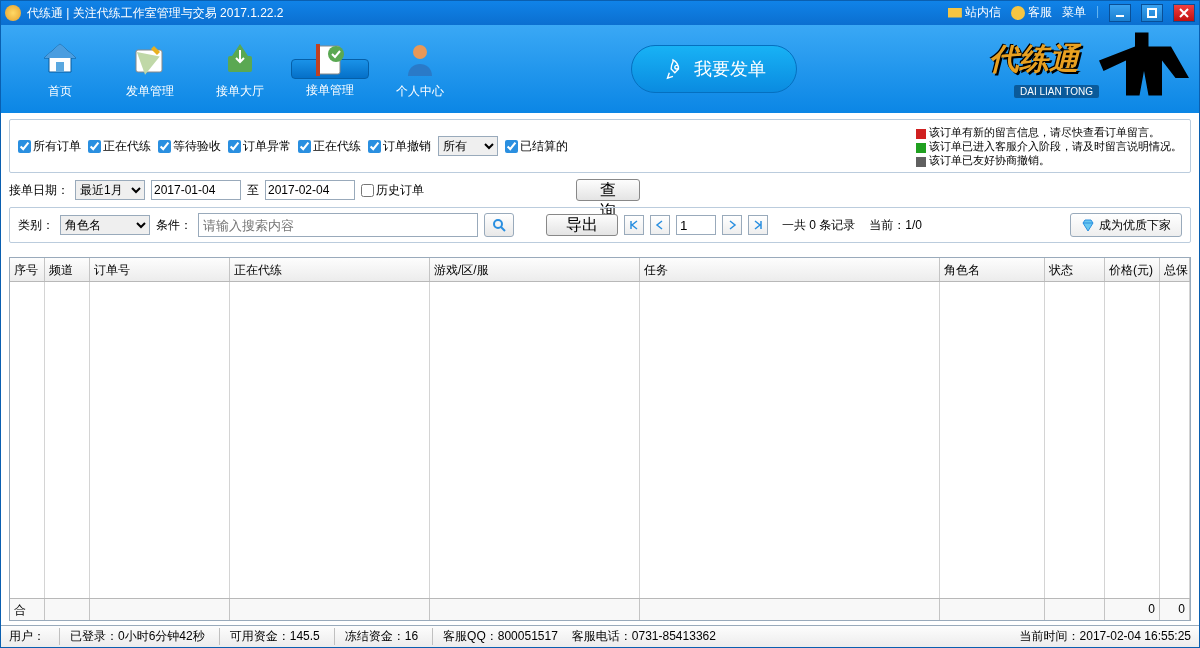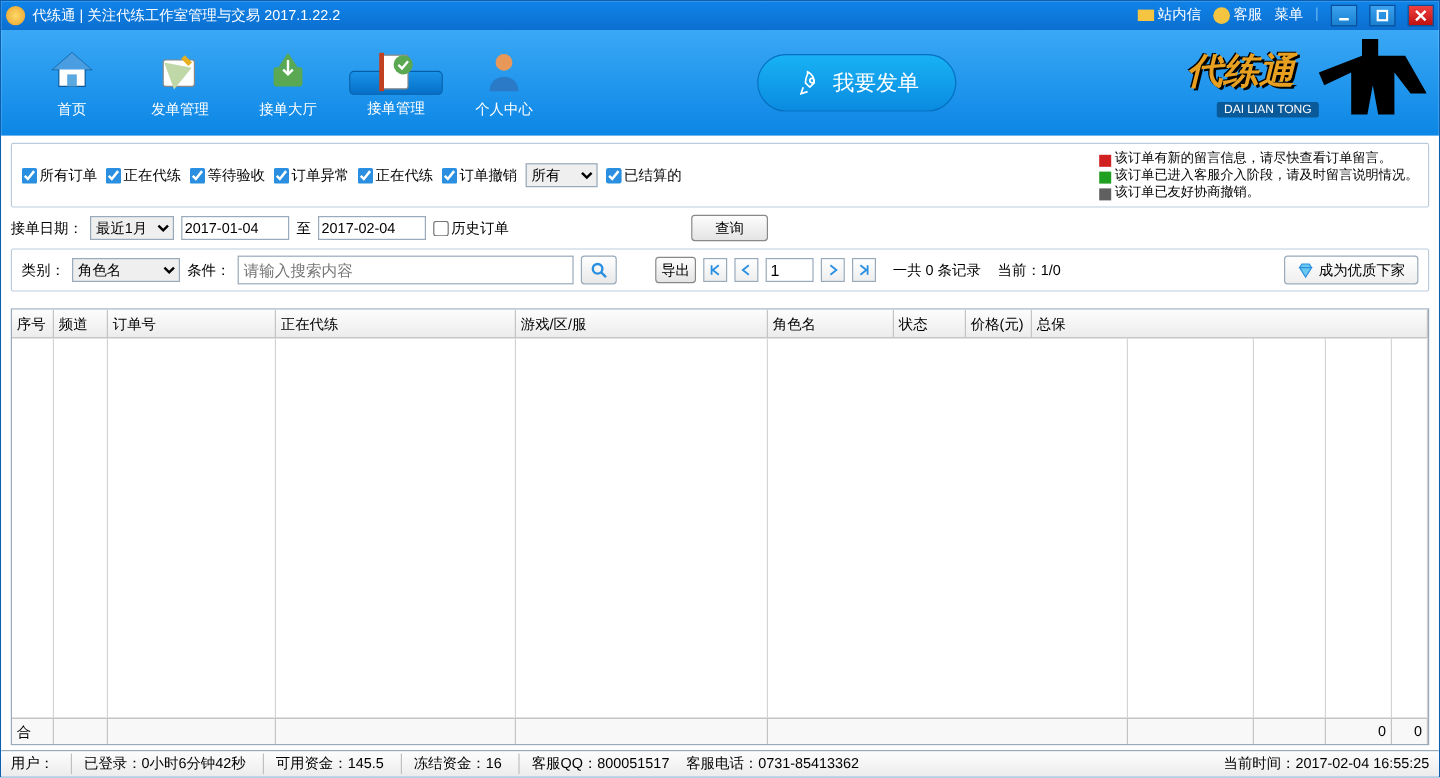--- a/index.html
+++ b/index.html
@@ -28,21 +28,21 @@
 .brand .txt{position:absolute;left:30px;top:10px;font-size:30px;font-weight:bold;font-style:italic;color:#e8a020;text-shadow:2px 2px 0 #000,-1px -1px 0 #000}
 .brand .sub{position:absolute;left:55px;top:56px;font-size:10px;color:#fff;background:#0a5a9a;padding:1px 6px;border-radius:2px}
 .body{flex:1;background:#fff;display:flex;flex-direction:column}
 .section{border:1px solid #bcd;margin:6px 8px 0 8px;padding:5px 8px;border-radius:2px}
 .filters{display:flex;align-items:center;gap:7px;flex-wrap:wrap}
 .chk{display:flex;align-items:center;gap:2px;cursor:pointer}
 .chk input{accent-color:#2a8fe0}
 .sel{height:20px;font-size:12px;border:1px solid #9ab}
 .date{width:90px;height:20px;border:1px solid #9ab;font-size:12px;padding:0 2px}
 .row2{display:flex;align-items:center;gap:6px;margin:6px 8px 0 8px}
-.btn{height:22px;padding:0 4px;border:1px solid #888;background:linear-gradient(#fdfdfd,#e4e4e4);border-radius:3px;cursor:pointer;font-size:12px}
+.btn{height:22px;padding:0 19px;border:1px solid #888;background:linear-gradient(#fdfdfd,#e4e4e4);border-radius:3px;cursor:pointer;font-size:16px}
 .legend{margin-left:auto;font-size:11px;line-height:14px}
 .legend div{display:flex;align-items:flex-end;gap:3px}
 .sq{width:10px;height:10px}
 .toolbar2{display:flex;align-items:center;gap:6px}
 .searchin{flex:0 0 280px;height:24px;border:1px solid #9ab;font-size:13px;padding:0 4px;color:#8b5cf6}
 .searchbtn{width:30px;height:24px;border:1px solid #9ab;background:linear-gradient(#fff,#e8e8e8);border-radius:3px;cursor:pointer;display:flex;align-items:center;justify-content:center}
 .pgbtn{width:20px;height:20px;border:1px solid #9ab;background:linear-gradient(#fff,#eee);cursor:pointer;display:flex;align-items:center;justify-content:center}
 .pgin{width:40px;height:20px;border:1px solid #9ab;text-align:left;padding:0 3px}
 .premium{margin-left:auto;height:24px;padding:0 10px;border:1px solid #9ab;background:linear-gradient(#fff,#eee);border-radius:3px;cursor:pointer;display:flex;align-items:center;gap:4px}
 .diamond{width:14px;height:14px}
@@ -269,20 +269,21 @@
       </div>
     </div>
 
     <div class="grid">
       <div class="ghead">
         <div class="gh" style="width:35px">序号</div>
         <div class="gh" style="width:45px">频道</div>
         <div class="gh" style="width:140px">订单号</div>
         <div class="gh" style="width:200px">正在代练</div>
         <div class="gh" style="width:210px">游戏/区/服</div>
+        <div class="gh" style="width:300px">任务</div>
         <div class="gh" style="width:105px">角色名</div>
         <div class="gh" style="width:60px">状态</div>
         <div class="gh" style="width:55px">价格(元)</div>
         <div class="gh" style="flex:1">总保</div>
       </div>
       <div class="gbody">
         <div class="gcol" style="width:35px"></div>
           <div class="gcol" style="width:45px"></div>
           <div class="gcol" style="width:140px"></div>
           <div class="gcol" style="width:200px"></div>

